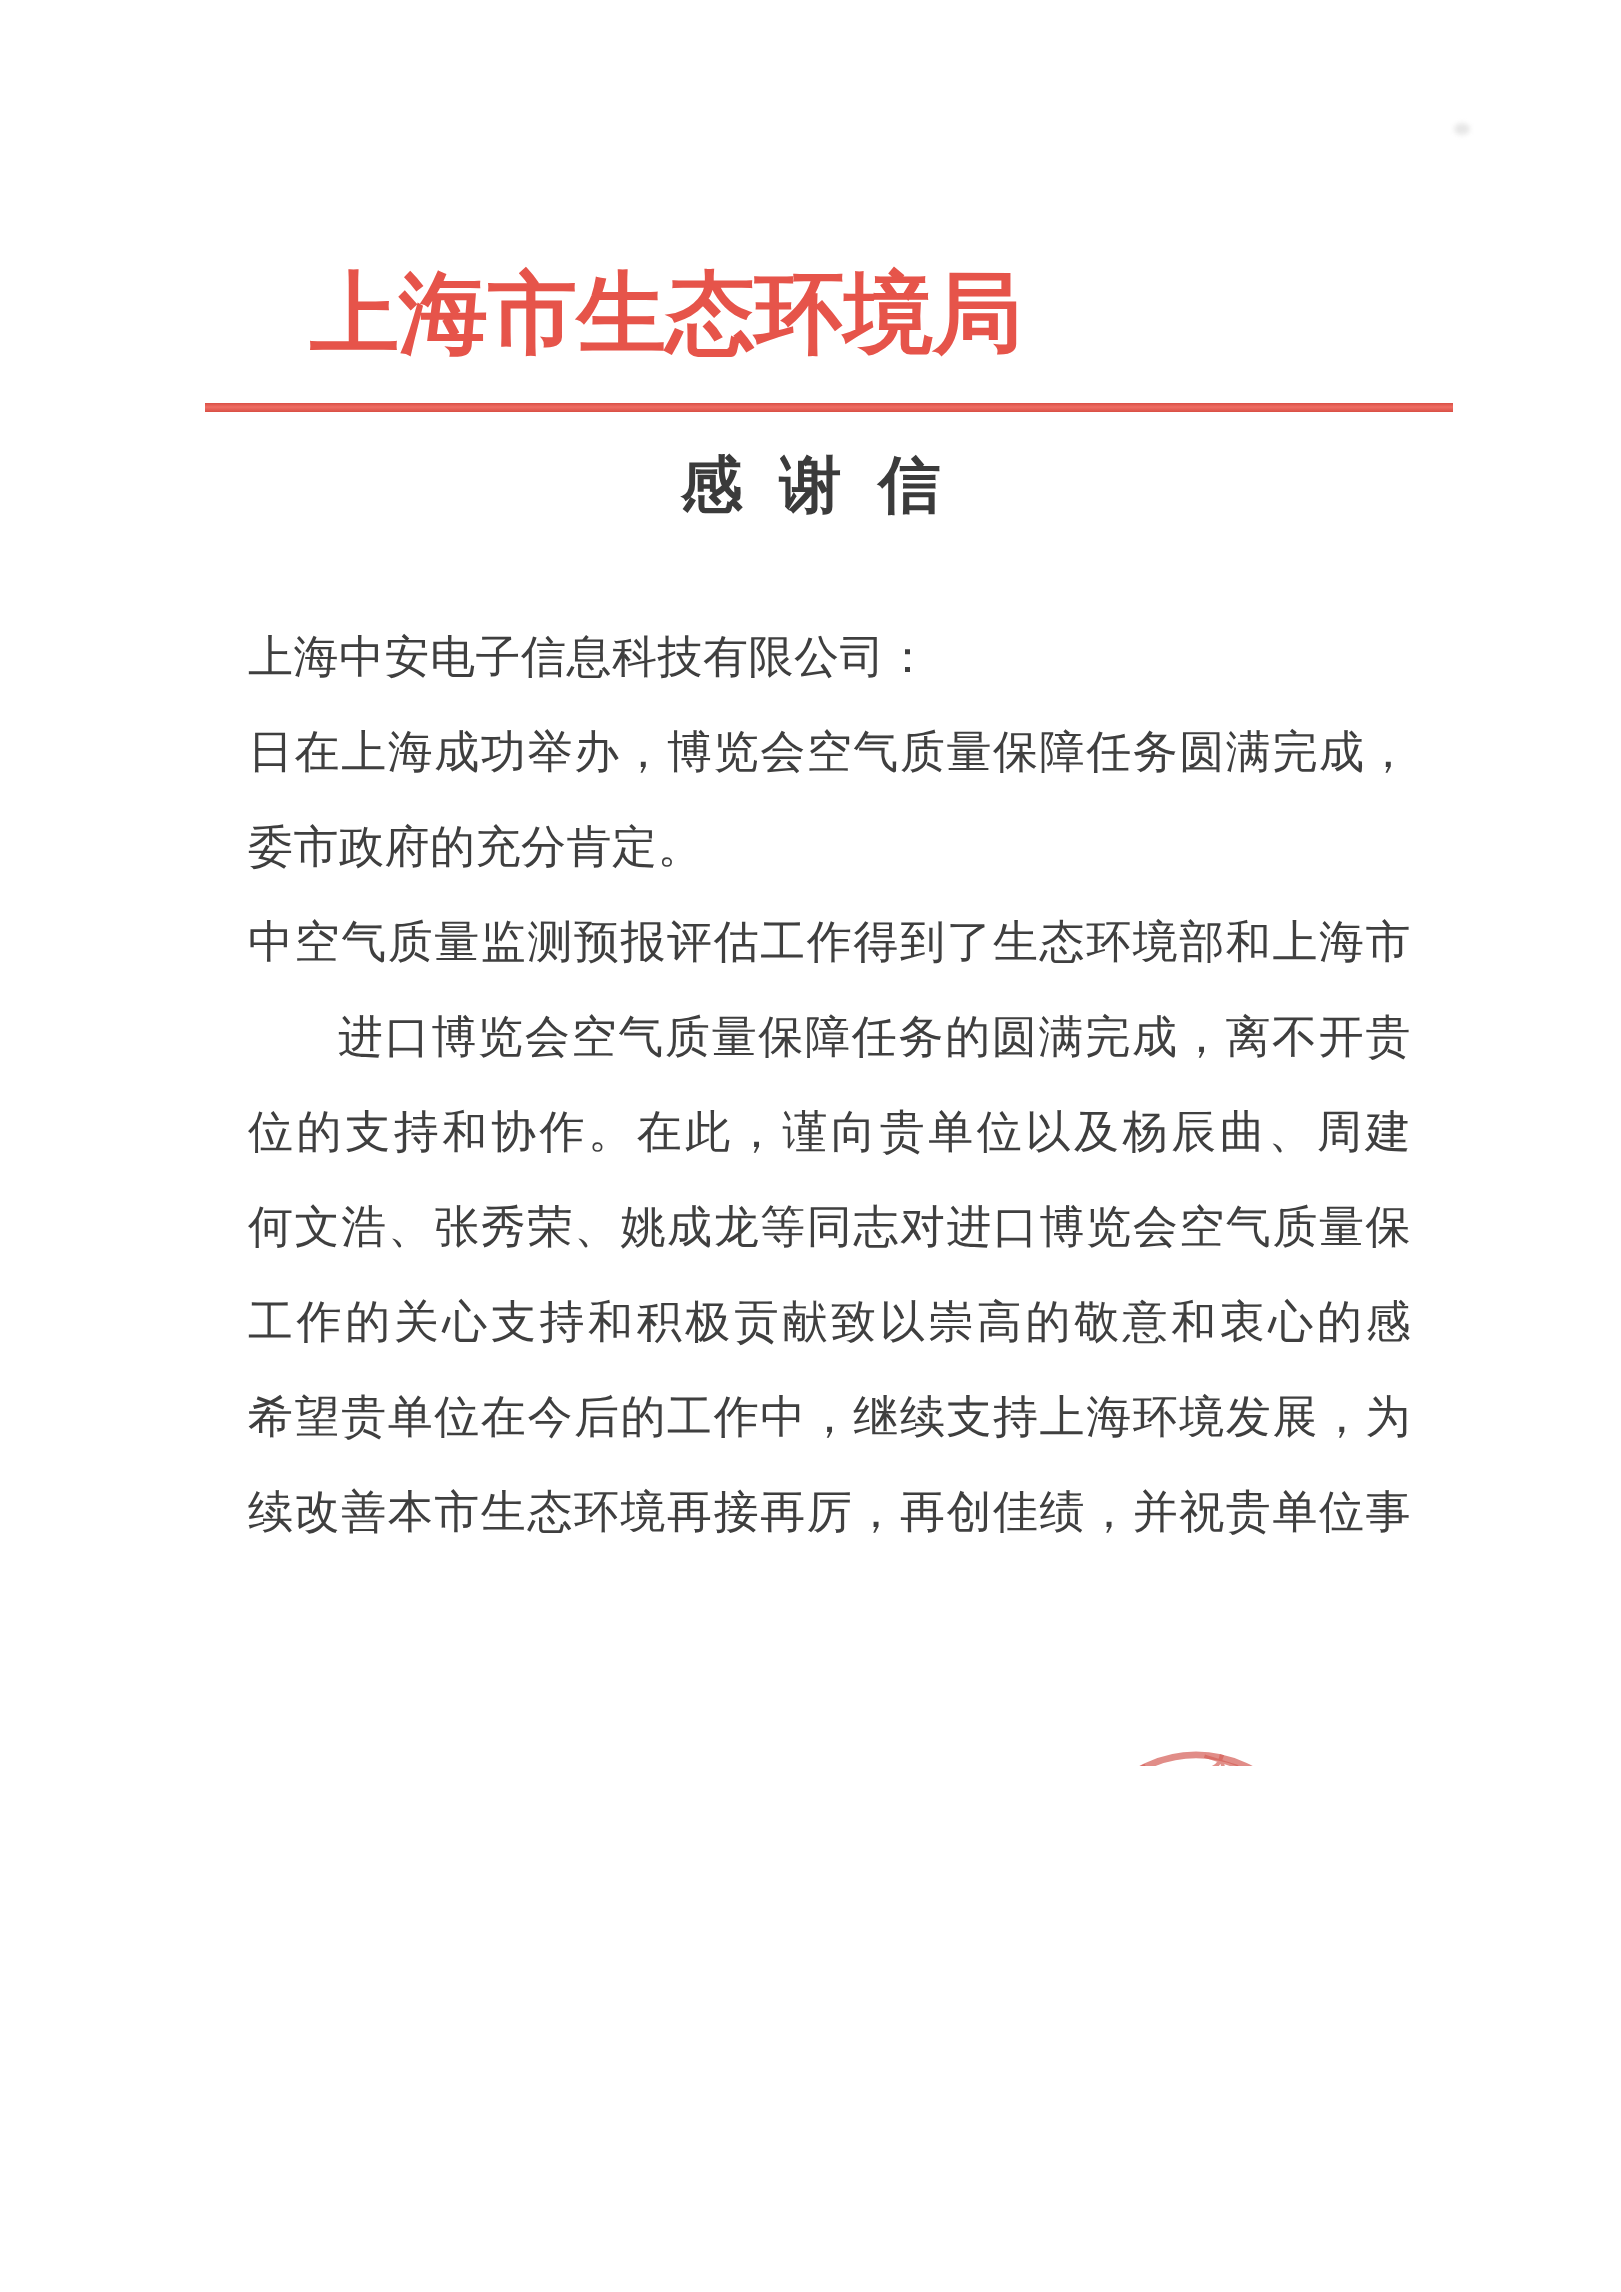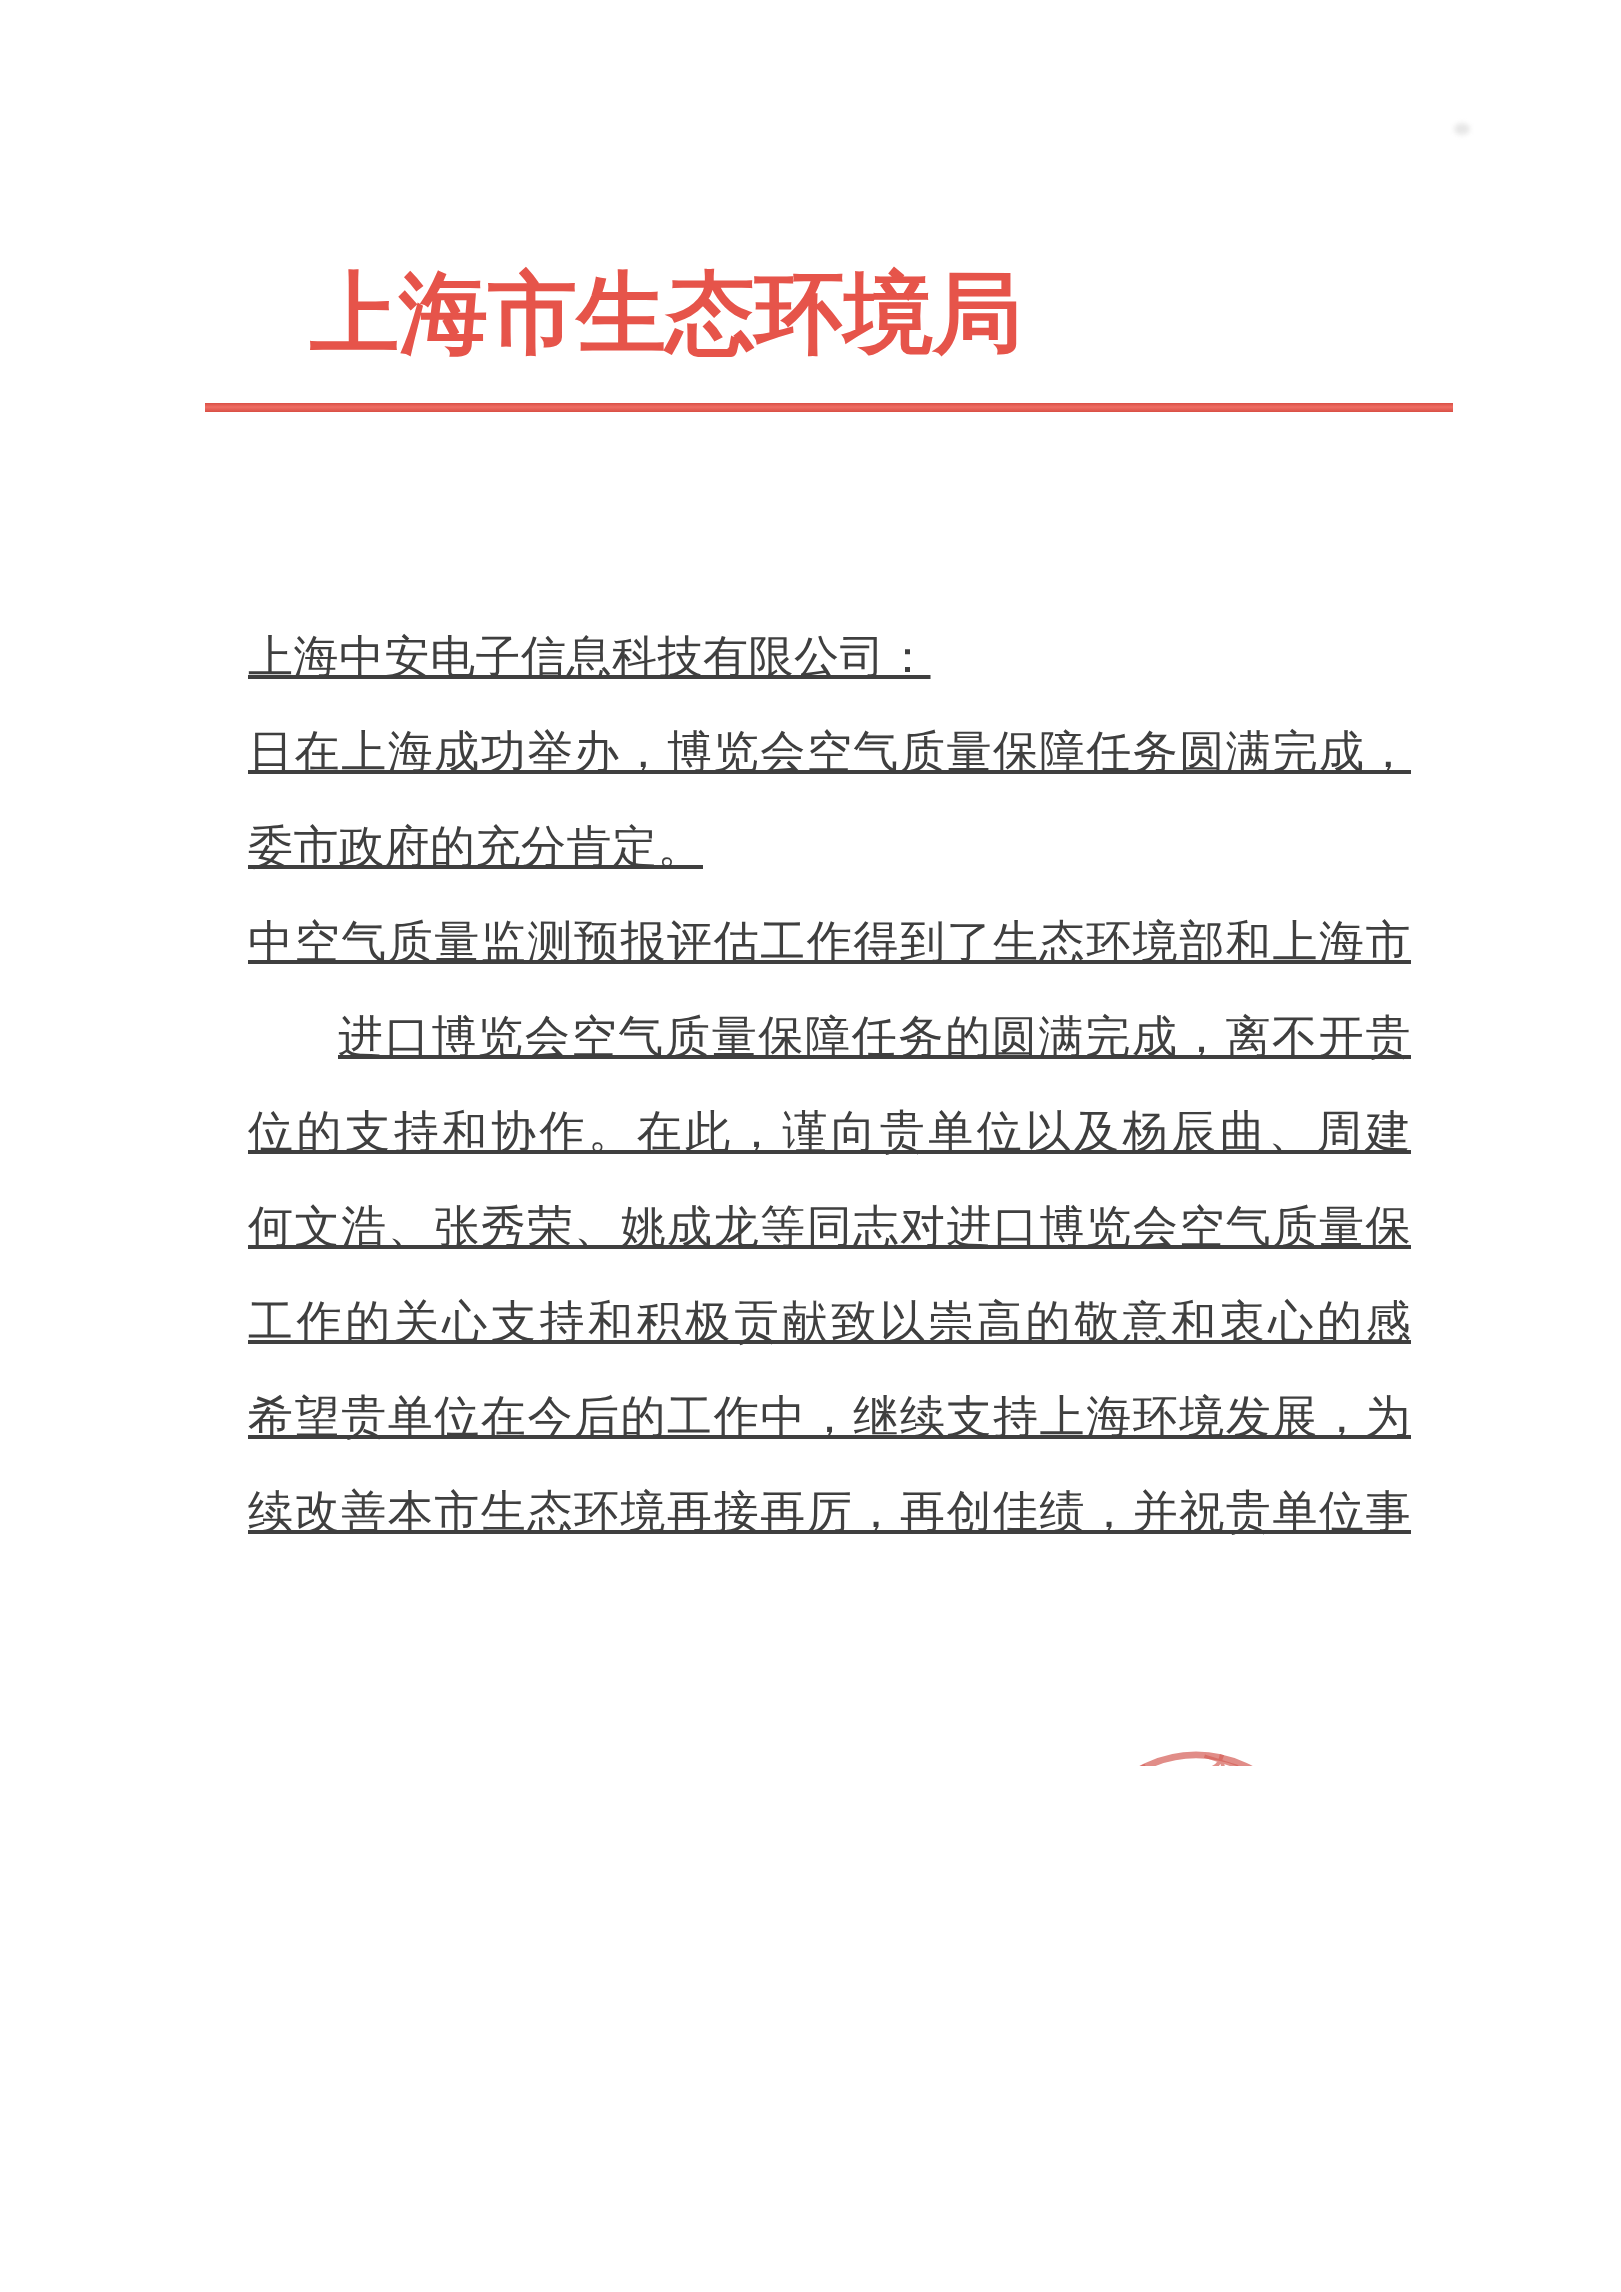--- a/index.html
+++ b/index.html
@@ -30,21 +30,20 @@
     letter-spacing:37px;line-height:1.1;white-space:nowrap;
   }
   
   .body-block{
     position:absolute;top:610px;left:248px;width:1163px;
     color:#3f3f3f;font-size:45px;
   }
   .line{
     height:95px;line-height:95px;white-space:nowrap;
     letter-spacing:0.5px;
-    text-decoration:underline;
   }
   .line.fill{
     white-space:normal;
     text-align:justify;text-align-last:justify;
     text-justify:inter-character;
     overflow:hidden;height:95px;
   }
   .line.indent{padding-left:90px;}
   .line.fill.indent{padding-left:90px;}
   
@@ -77,20 +76,21 @@
 </head>
 <body>
 
 <div id="page">
 
   <div class="letterhead">
     <span>上海市生态环境局</span>
   </div>
   <div class="red-divider"></div>
 
+  <div class="doc-title">感谢信</div>
 
   <div class="body-block">
     <div class="line">上海中安电子信息科技有限公司：</div>
     <div class="line fill">日在上海成功举办，博览会空气质量保障任务圆满完成，其</div>
     <div class="line">委市政府的充分肯定。</div>
     <div class="line fill">中空气质量监测预报评估工作得到了生态环境部和上海市</div>
     <div class="line fill indent">进口博览会空气质量保障任务的圆满完成，离不开贵单</div>
     <div class="line fill">位的支持和协作。在此，谨向贵单位以及杨辰曲、周建武、</div>
     <div class="line fill">何文浩、张秀荣、姚成龙等同志对进口博览会空气质量保障</div>
     <div class="line fill">工作的关心支持和积极贡献致以崇高的敬意和衷心的感谢！</div>

